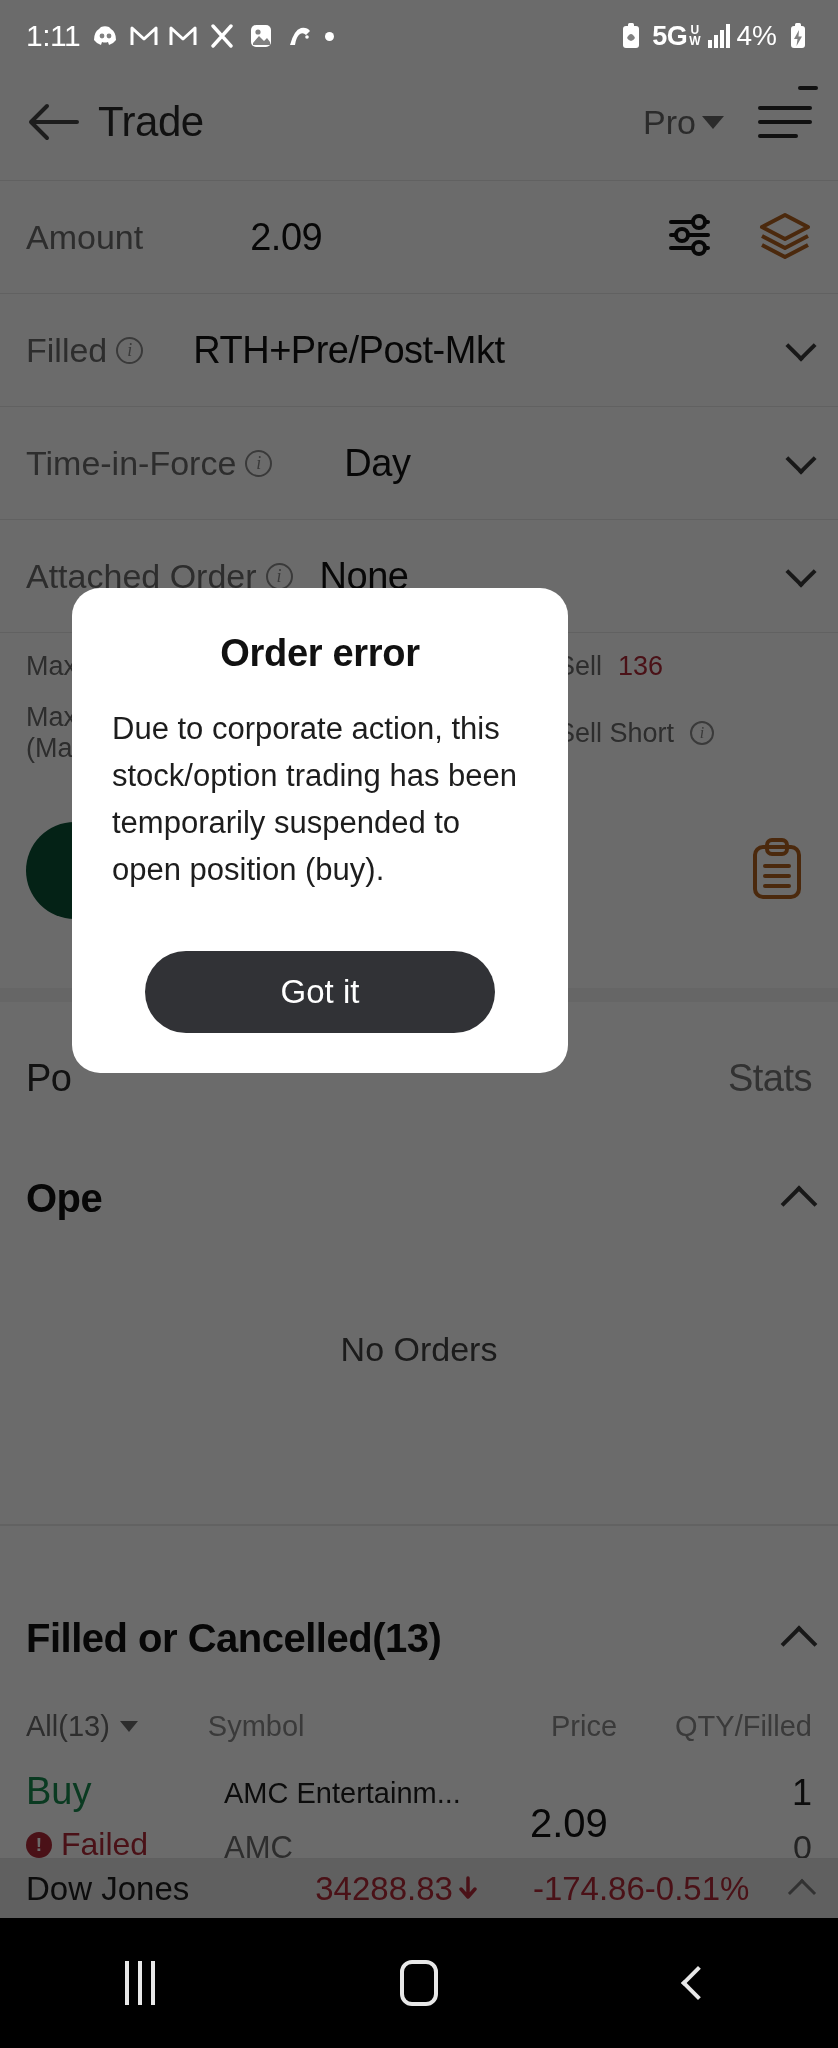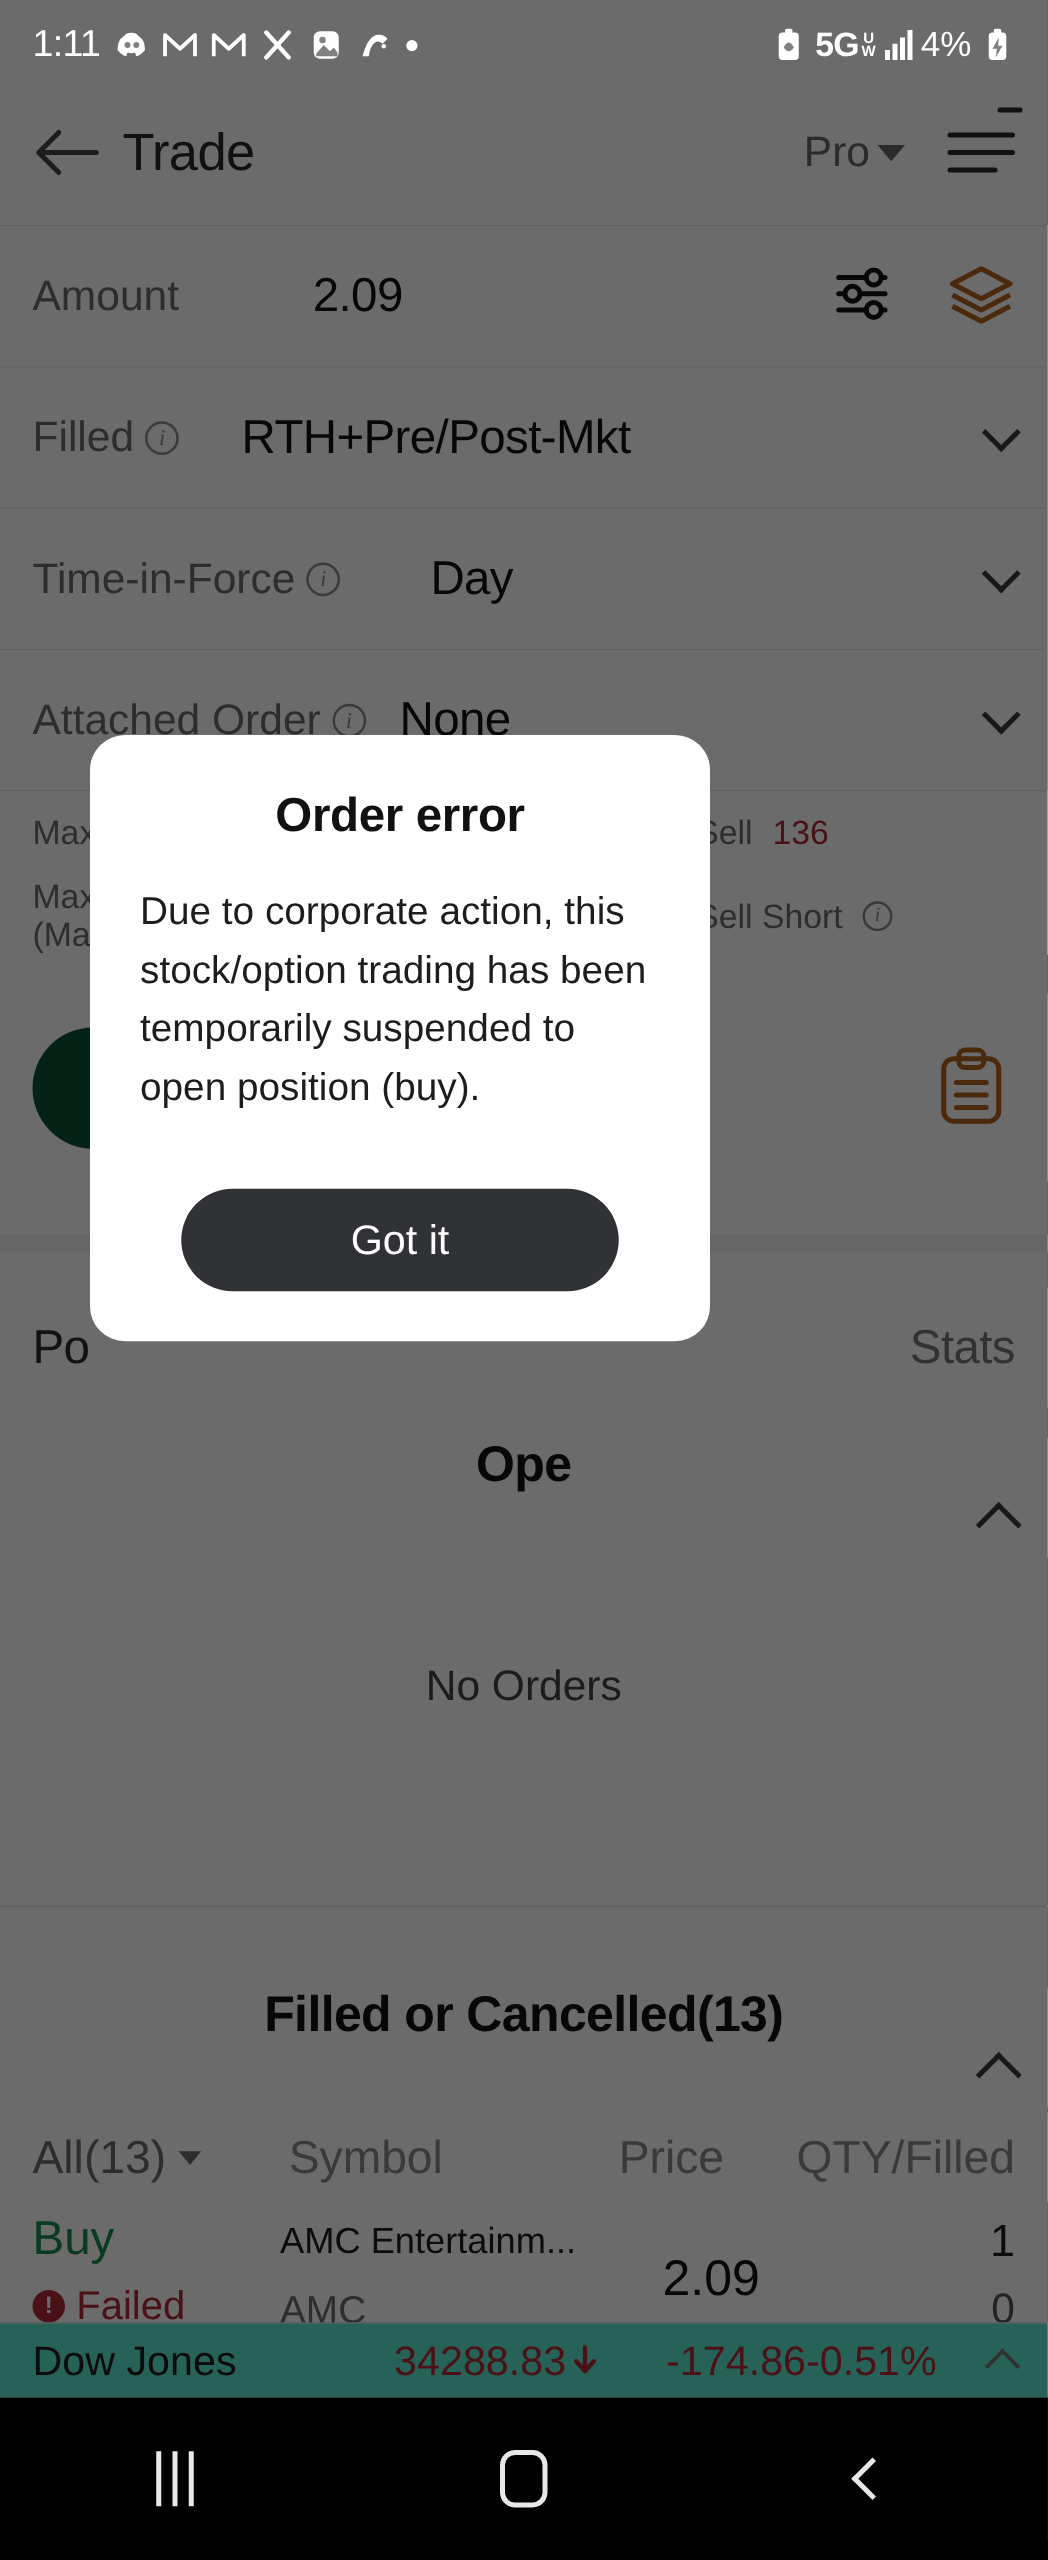--- a/index.html
+++ b/index.html
@@ -114,42 +114,42 @@
     position:absolute; left:0; top:1030px; width:838px; height:96px;
     display:flex; align-items:center; justify-content:space-between;
     padding:0 26px; background:#fff;
   }
   .tab{ font-size:38px; color:#2b2b2b; letter-spacing:-.5px; }
   .tab.muted{ color:#777; }
 
   
   .sect{
     position:absolute; left:0; width:838px; padding:0 26px;
-    display:flex; align-items:center; background:#fff;flex-direction:column;
+    display:flex; align-items:center; background:#fff;
   }
   #openSect{ top:1150px; height:96px; }
   #filledSect{ top:1590px; height:96px; }
   .sect-title{ font-size:40px; font-weight:bold; color:#111; letter-spacing:-.5px; }
   .chev-up{
     margin-left:auto; width:26px;height:26px;
     border-left:4px solid #3a3a3a;border-top:4px solid #3a3a3a;
     transform:rotate(45deg); margin-top:12px;
   }
   .noorders{
     position:absolute; left:0; top:1330px; width:838px; text-align:center;
     font-size:34px; color:#444;
   }
   .divline{ position:absolute; left:0; width:838px; height:2px; background:#eaeaea; }
 
   
   .thead{
     position:absolute; left:0; top:1690px; width:838px; height:72px;
     display:flex; align-items:center; padding:0 26px; background:#fff;
   }
-  .th{ font-size:37px; color:#8b8b8b; }
+  .th{ font-size:29px; color:#8b8b8b; }
   .th.all{ color:#6c6c6c; display:flex; align-items:center; gap:10px; }
   .caret-sm{ width:0;height:0;border-left:9px solid transparent;border-right:9px solid transparent;
              border-top:11px solid #6c6c6c; }
   .th.sym{ margin-left:70px; }
   .th.price{ margin-left:auto; }
   .th.qty{ margin-left:58px; }
 
   .trow{ position:absolute; left:0; top:1768px; width:838px; height:110px; padding:0 44px; }
   .tr-side{ position:absolute; left:26px; top:2px; font-size:38px; color:#1a8a50; }
   .tr-status{ position:absolute; left:26px; top:58px; font-size:32px; color:#b02a37;
@@ -158,21 +158,21 @@
          font-size:19px;font-weight:bold;display:flex;align-items:center;justify-content:center; }
   .tr-name{ position:absolute; left:224px; top:9px; font-size:29px; color:#1d1d1d; }
   .tr-sym{ position:absolute; left:224px; top:62px; font-size:31px; color:#6c6c6c; }
   .tr-price{ position:absolute; left:530px; top:33px; font-size:40px; color:#111; }
   .tr-q1{ position:absolute; right:26px; top:4px; font-size:36px; color:#1d1d1d; }
   .tr-q2{ position:absolute; right:26px; top:60px; font-size:34px; color:#555; }
 
   
   .ticker{
     position:absolute; left:0; top:1858px; width:838px; height:60px;
-    display:flex; align-items:center; padding:0 26px; background:#5eead4;
+    display:flex; align-items:center; padding:0 26px; background:#e5e5e5;
     border-top:1px solid #e3e3e3; gap:0;
   }
   .tk-name{ font-size:33px; color:#1d1d1d; }
   .tk-val{ margin-left:126px; font-size:33px; color:#b02a37; display:flex; align-items:center; gap:6px;}
   .tk-chg{ margin-left:56px; font-size:33px; color:#b02a37; }
   .tk-pct{ font-size:33px; color:#b02a37; }
   .tk-chev{ margin-left:auto; width:20px;height:20px;
             border-left:3px solid #777;border-top:3px solid #777;
             transform:rotate(45deg); margin-top:8px; }
   .modal{

